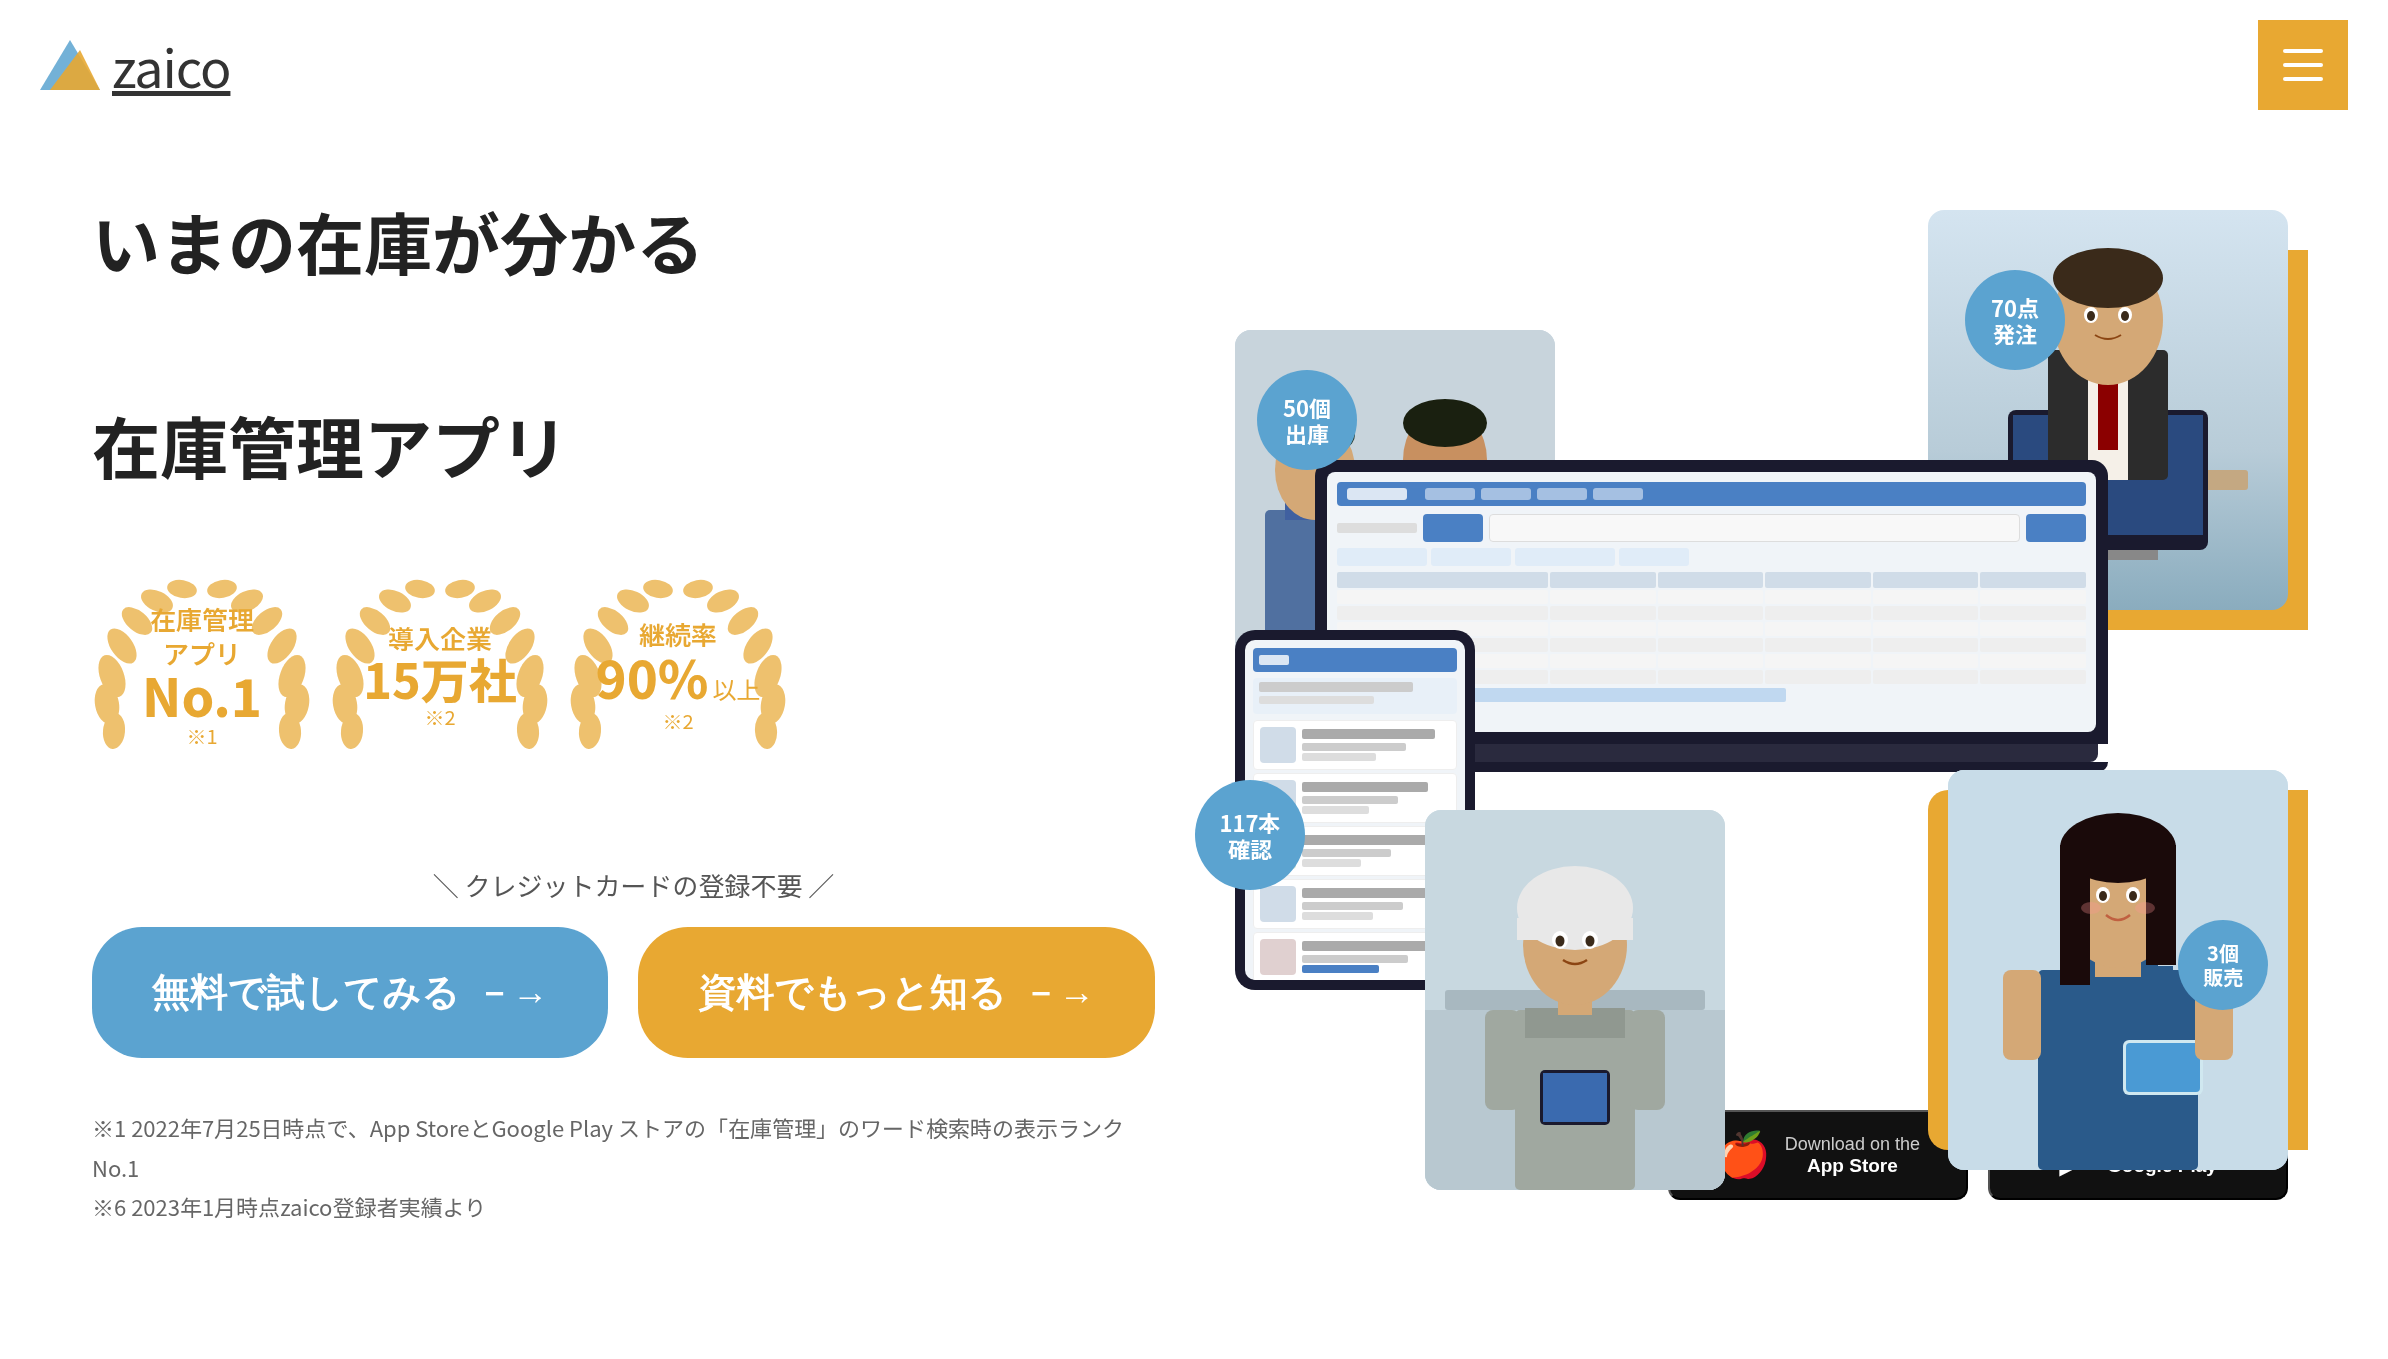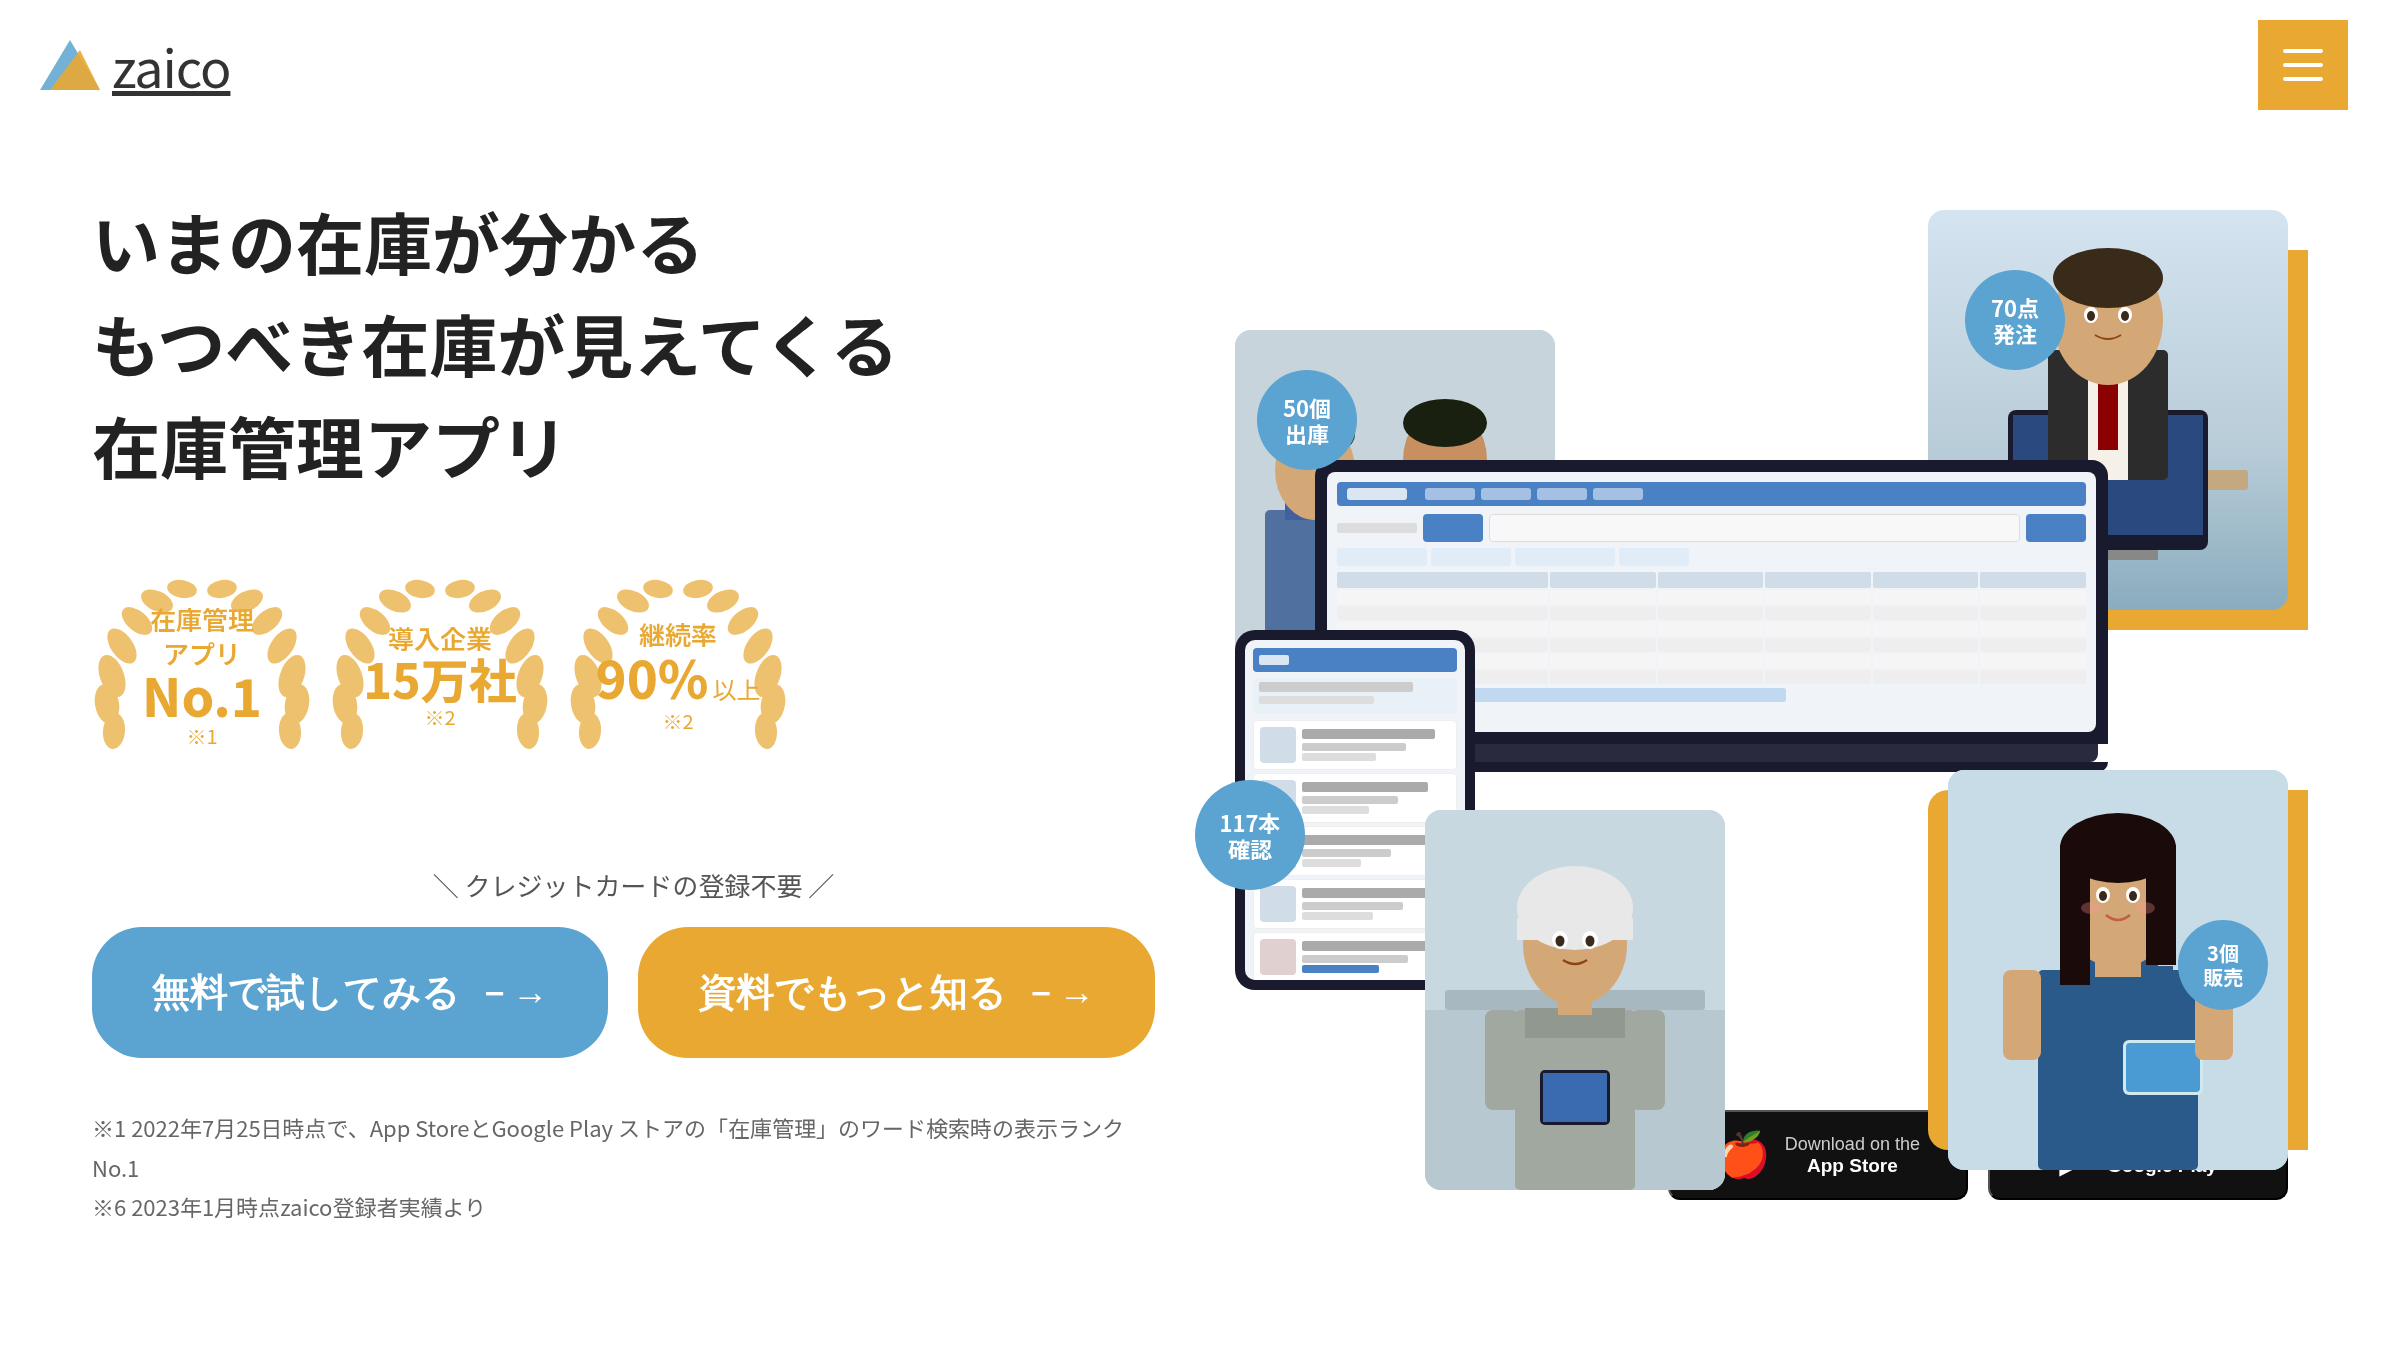--- a/index.html
+++ b/index.html
@@ -260,21 +260,21 @@
     <span></span>
     <span></span>
   </button>
 </header>
 
 <div class="main">
 
   <div class="left-content">
     <h1 class="headline">
       <span>いまの在庫が分かる</span><br>
-      <span>もつべき在庫が見えてくる</span><br>
+      <br>
       <span>在庫管理アプリ</span>
     </h1>
 
     <div class="awards">
 
       <div class="award-item">
         <div class="award-wreath">
           <svg class="wreath-svg" viewBox="0 0 220 240" xmlns="http://www.w3.org/2000/svg">
 
             <g fill="#E8A832" opacity="0.7">

